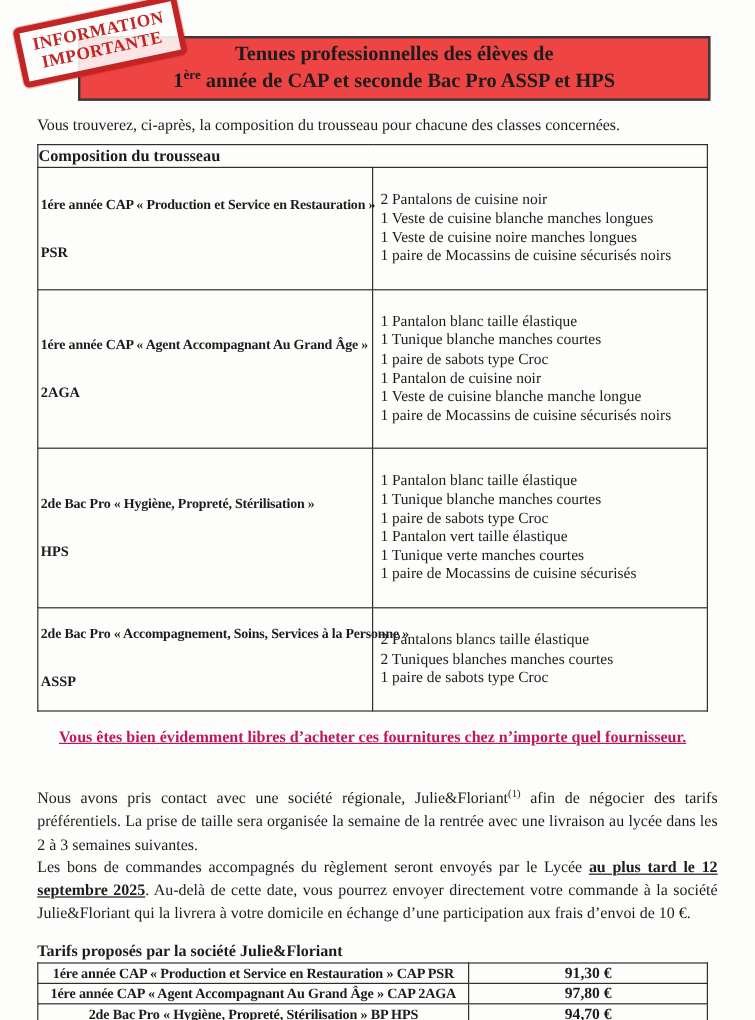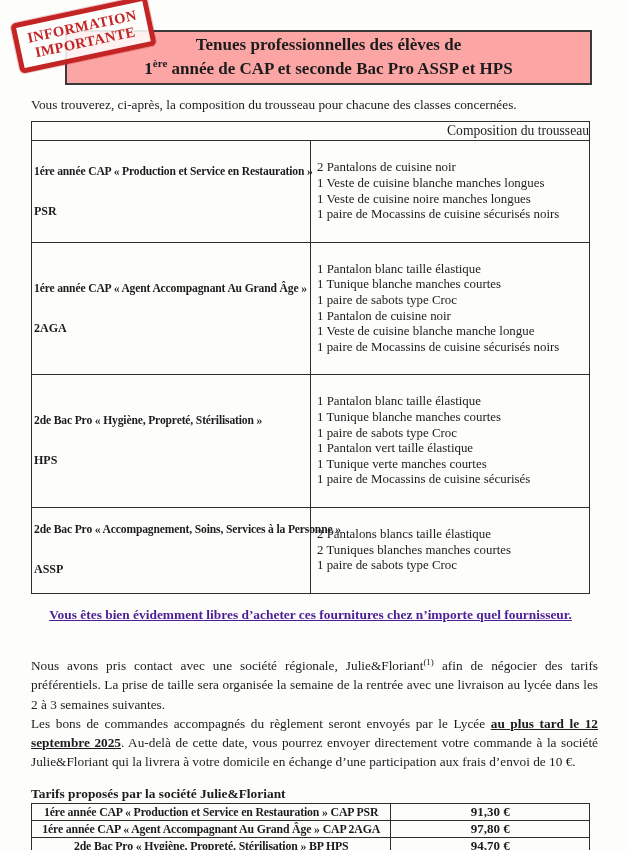--- a/index.html
+++ b/index.html
@@ -26,21 +26,21 @@
     text-align:center; letter-spacing:0.4px;
     box-shadow:0 0 0 1px rgba(195,36,36,0.25);
   }
   
   .title-box {
     margin:30px 6px 0 34px;
     border:2px solid #3a3a3a;
     text-align:center;
     font-weight:bold; font-size:17px; line-height:1.28;
     padding:2px 0 4px;
-    background:#fca5a5;
+    background:#ef4444;
   }
   .title-box sup { font-size:11px; }
   
   .para { font-size:13.3px; line-height:1.44; text-align:justify; }
   .intro { margin-top:15px; text-indent:56px; }
   .bu { font-weight:bold; text-decoration:underline; }
   .b  { font-weight:bold; }
   .note-box {
     margin-top:11px;
     border:1.5px solid #333;
@@ -50,36 +50,36 @@
   .pre-table { margin-top:10px; font-size:13.3px; }
   
   table.comp {
     margin-top:7px;
     width:calc(100% - 8px);
     border-collapse:collapse;
     table-layout:fixed;
   }
   table.comp td { border:1.3px solid #2e2e2e; }
   td.comp-header {
-    text-align:right; font-weight:normal; font-size:13.6px; padding:1px 0;
+    text-align:left; font-weight:bold; font-size:13.6px; padding:1px 0;
   }
   td.cls-cell {
     width:56%；
     text-align:center; font-weight:bold;
     vertical-align:middle; padding:4px 2px;
   }
   .cls-title { font-size:11.6px; white-space:nowrap; letter-spacing:-0.15px; }
   .cls-code  { font-size:12px; margin-top:26px; }
   td.items-cell { vertical-align:middle; padding:19px 6px; }
   .item { font-size:12.9px; line-height:1.21; white-space:nowrap; }
   
   .red-notice {
     margin:13px 8px 0 0;
     text-align:center;
-    color:#4c1d95; font-weight:bold; text-decoration:underline;
+    color:#be185d; font-weight:bold; text-decoration:underline;
     font-size:13.4px;
   }
   
   .supplier { margin-top:33px; }
   .supplier sup { font-size:9px; }
   
   .tarifs-heading { margin-top:15px; font-weight:bold; font-size:13.4px; }
   table.tarifs {
     margin-top:1px;
     width:calc(100% - 8px);

